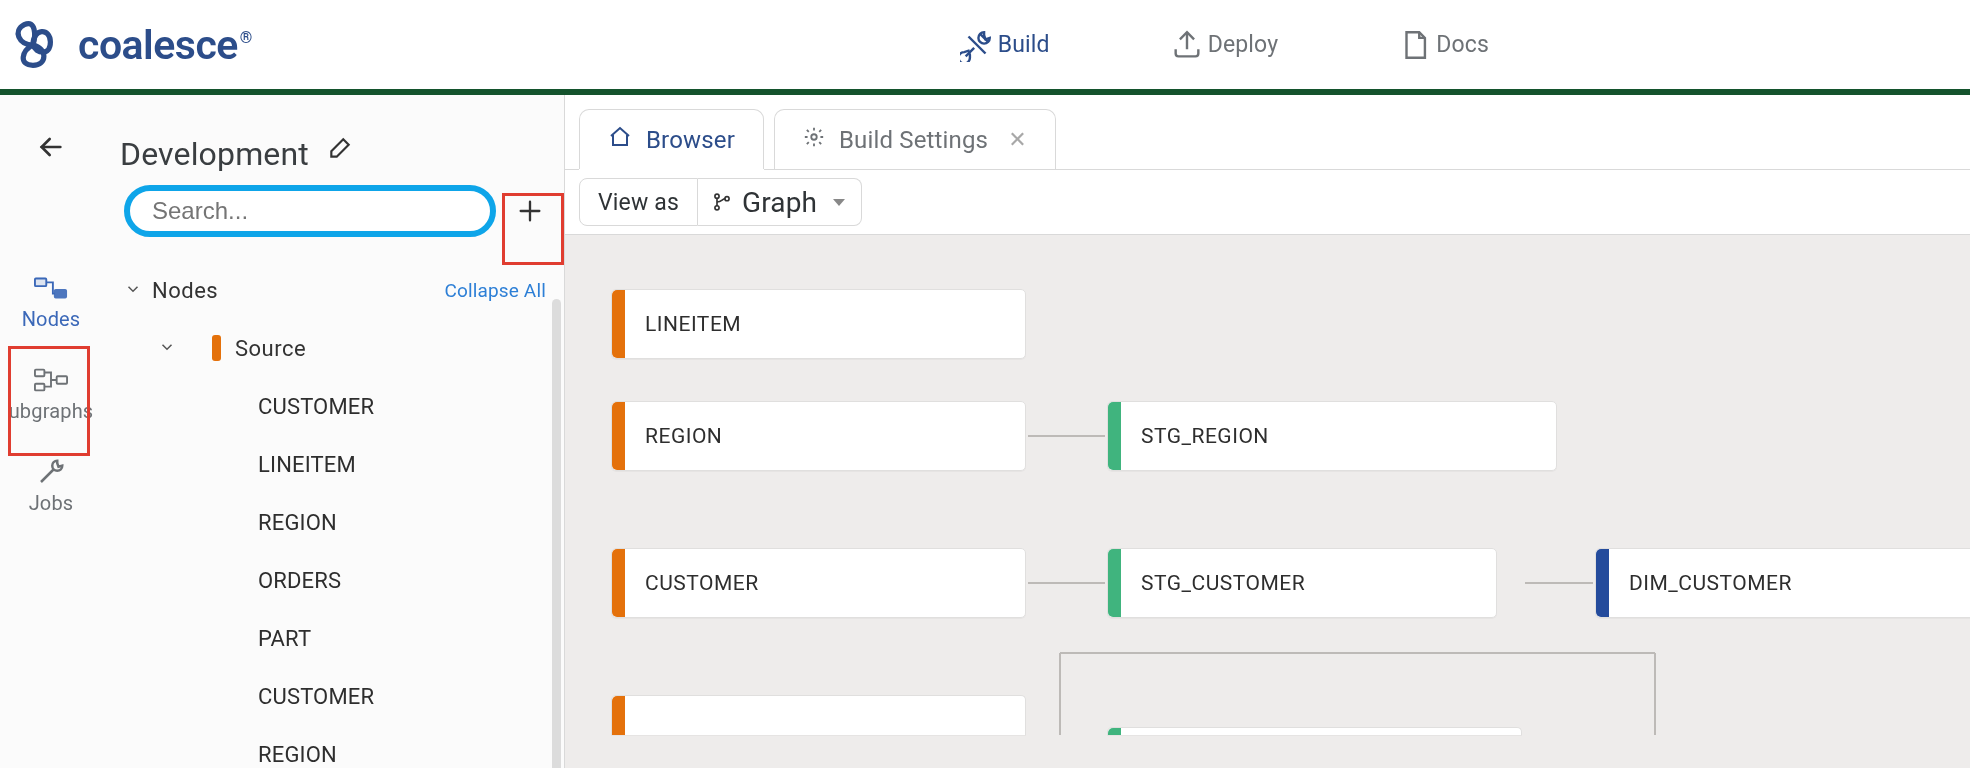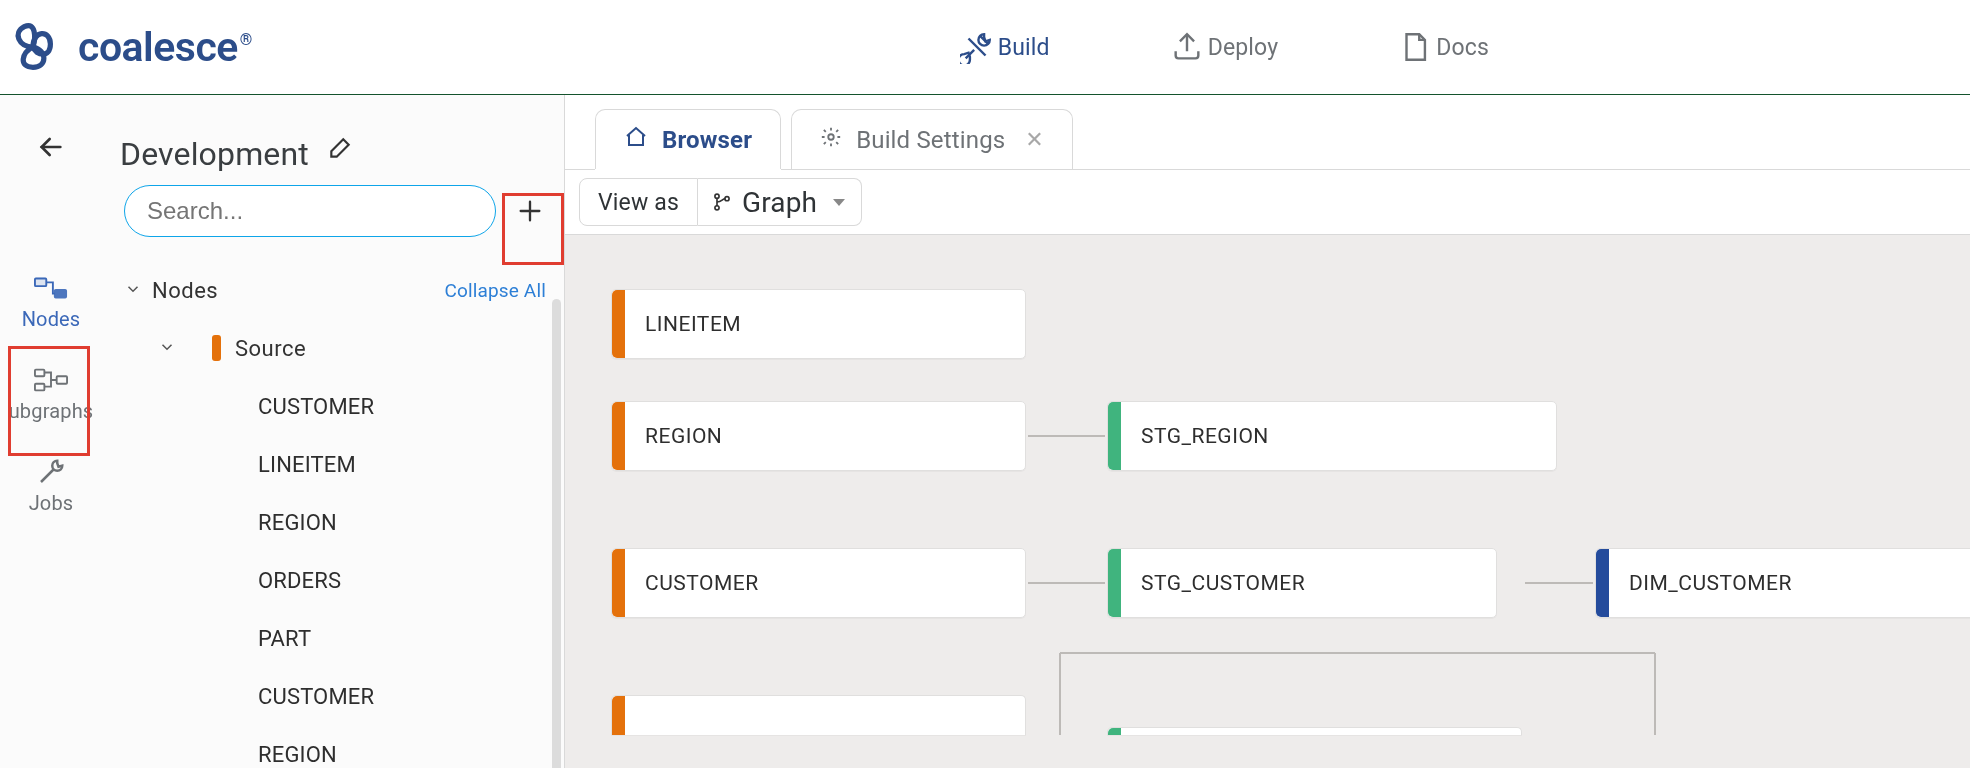--- a/index.html
+++ b/index.html
@@ -28,21 +28,21 @@
     overflow:hidden;
     letter-spacing:.01em;
   }
 
   
   .topbar {
     height:95px;
     display:flex;
     align-items:center;
     padding:0 1px 0 4px;
-    border-bottom:1px solid #14532d;
+    border-bottom:6px solid #14532d;
     background:#fff;
   }
   .brand {
     display:flex;
     align-items:center;
     gap:16px;
   }
   .brand .logo {
     width:58px; height:58px;
     display:flex; align-items:center; justify-content:center;
@@ -135,21 +135,21 @@
   }
   .searchrow {
     display:flex;
     align-items:center;
     padding:30px 10px 18px 22px;
     gap:10px;
   }
   .searchrow .search {
     flex:1;
     height:52px;
-    border:1px solid #0ea5e9;
+    border:6px solid #0ea5e9;
     border-radius:26px;
     background:#fff;
     font-size:24px;
     padding:0 22px;
     color:#888;
     outline:none;
   }
   .searchrow .add {
     width:48px; height:48px;
     display:flex; align-items:center; justify-content:center;
@@ -232,23 +232,22 @@
     border:1px solid var(--border);
     border-bottom:none;
     border-radius:10px 10px 0 0;
     background:#fff;
     font-size:24px;
     color:var(--muted);
     cursor:pointer;
   }
   .tab.active {
     color:var(--brand);
-    font-weight:700;
+    font-weight:400;
     box-shadow:0 2px 0 #fff;
-    margin-left:16px;
   }
   .tab .close { font-size:22px; color:#A8A8A8; margin-left:6px; }
 
   .toolbar {
     background:#fff;
     height:65px;
     border-bottom:1px solid var(--border);
     display:flex;
     align-items:center;
     padding-left:14px;

